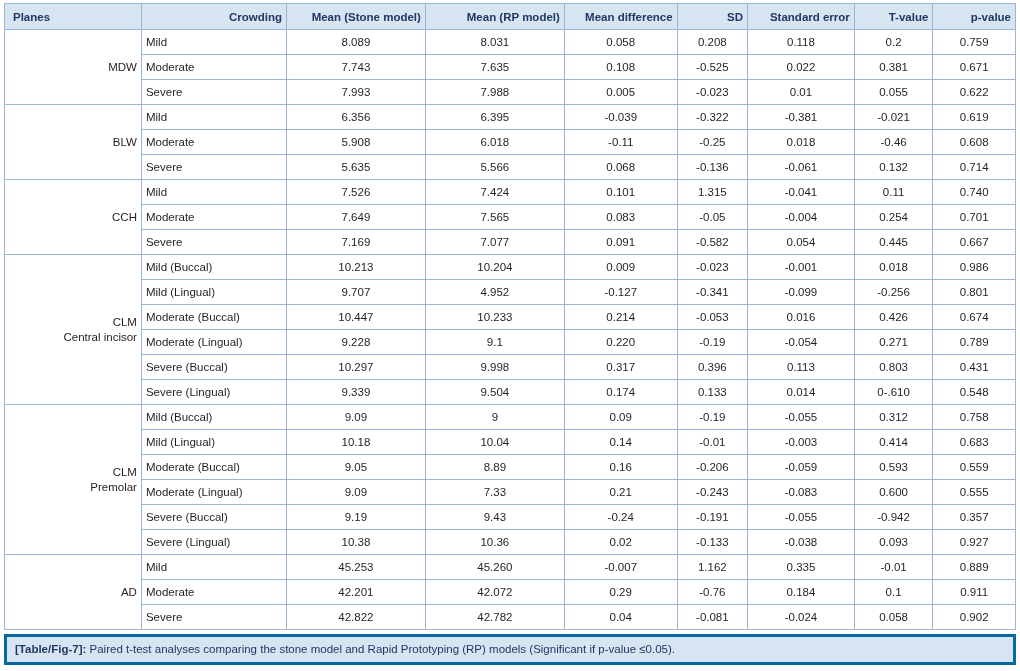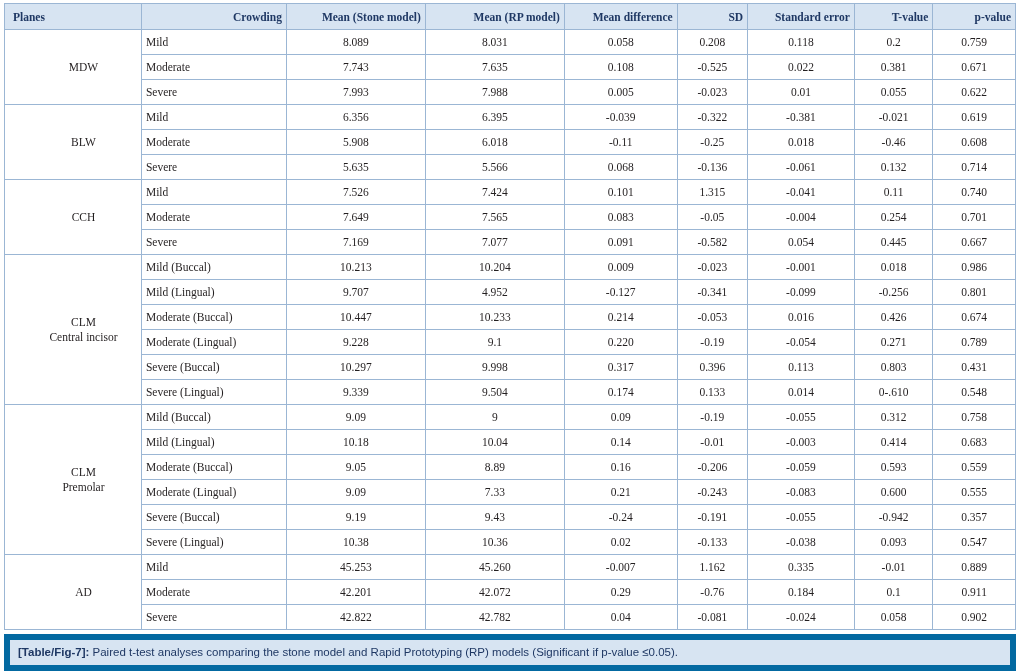--- a/index.html
+++ b/index.html
@@ -19,21 +19,20 @@
     position: relative;
     box-sizing: border-box;
     padding: 3px 4px 0 4px;
   }
   table.data {
     border-collapse: collapse;
     width: 1012px;
     table-layout: fixed;
     font-size: 11.5px;
     color: #231f20;
-    font-family: Liberation Serif, serif;
   }
   table.data th {
     background: #d7e4f2;
     color: #1f3864;
     font-weight: bold;
     font-size: 11.5px;
     height: 21px;
     border: 1px solid #9bb6d4;
     text-align: right;
     padding: 2px 4px;
@@ -45,37 +44,37 @@
   }
   table.data td {
     border: 1px solid #9bb6d4;
     height: 20px;
     padding: 2px 4px;
     text-align: center;
     background: #ffffff;
     vertical-align: middle;
   }
   table.data td.plane {
-    text-align: center;
+    text-align: right;
     padding-left: 25px;
     vertical-align: middle;
     line-height: 1.25;
   }
   table.data td.sub {
     text-align: left;
   }
   .group-sep td {
     border-top: 1px solid #4a79b4;
   }
   .caption {
     margin-top: 4px;
     width: 1012px;
     box-sizing: border-box;
     background: #d7e4f2;
-    border: 6px solid #0369a1;
+    border: 3px solid #0369a1;
     color: #1f3864;
     font-size: 11.5px;
     padding: 5px 8px;
     line-height: 1.3;
   }
   .caption b {
     font-weight: bold;
   }
   .col-plane { width: 136px; }
   .col-crowd { width: 144px; }
@@ -322,21 +321,21 @@
           <td>0.357</td>
         </tr>
         <tr>
           <td class="sub">Severe (Lingual)</td>
           <td>10.38</td>
           <td>10.36</td>
           <td>0.02</td>
           <td>-0.133</td>
           <td>-0.038</td>
           <td>0.093</td>
-          <td>0.547</td>
+          <td>0.927</td>
         </tr>
         <tr class="group-sep">
           <td class="plane" rowspan="3">AD</td>
           <td class="sub">Mild</td>
           <td>45.253</td>
           <td>45.260</td>
           <td>-0.007</td>
           <td>1.162</td>
           <td>0.335</td>
           <td>-0.01</td>

